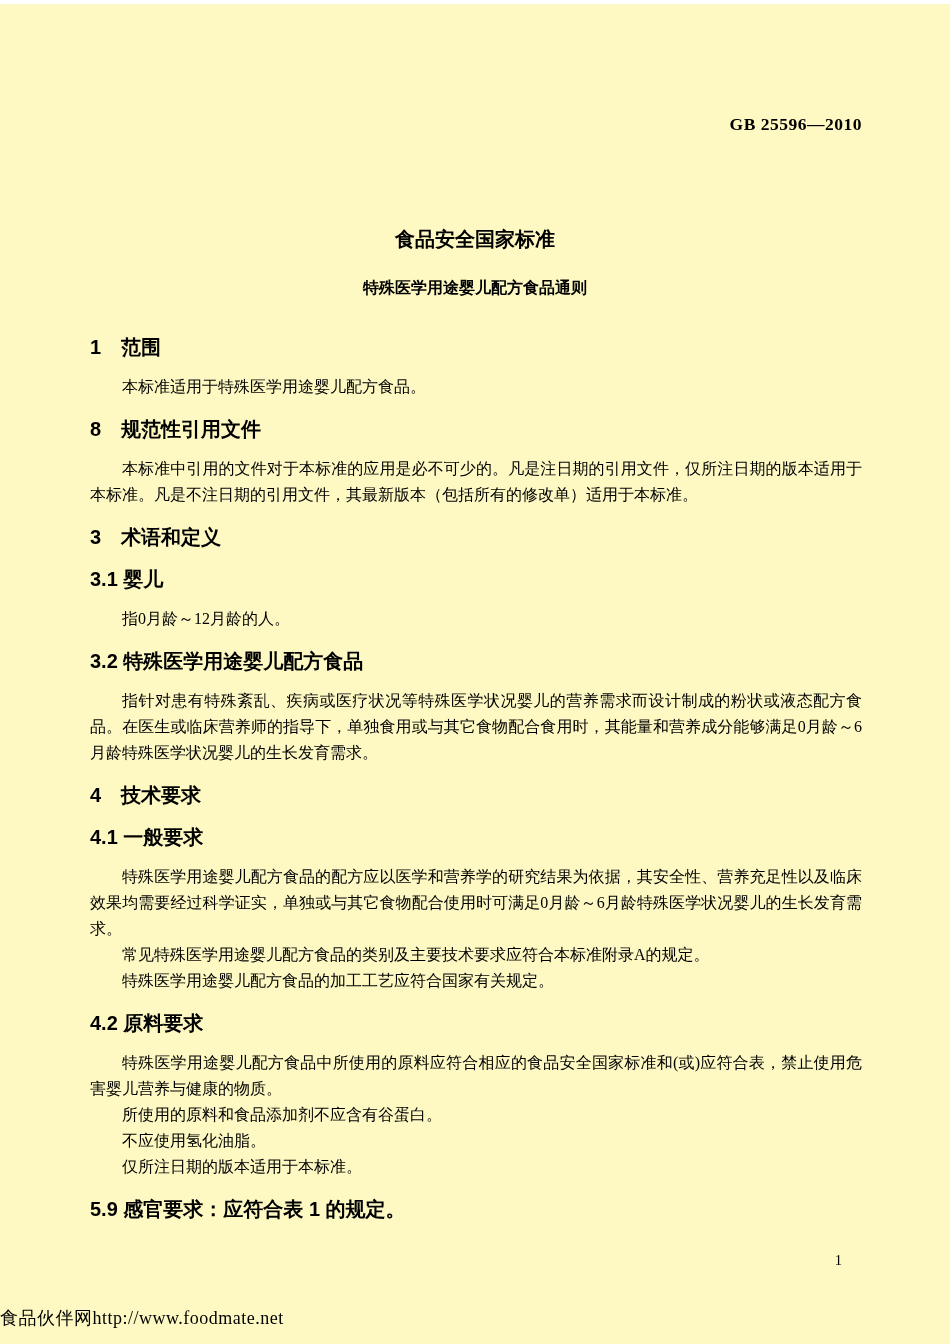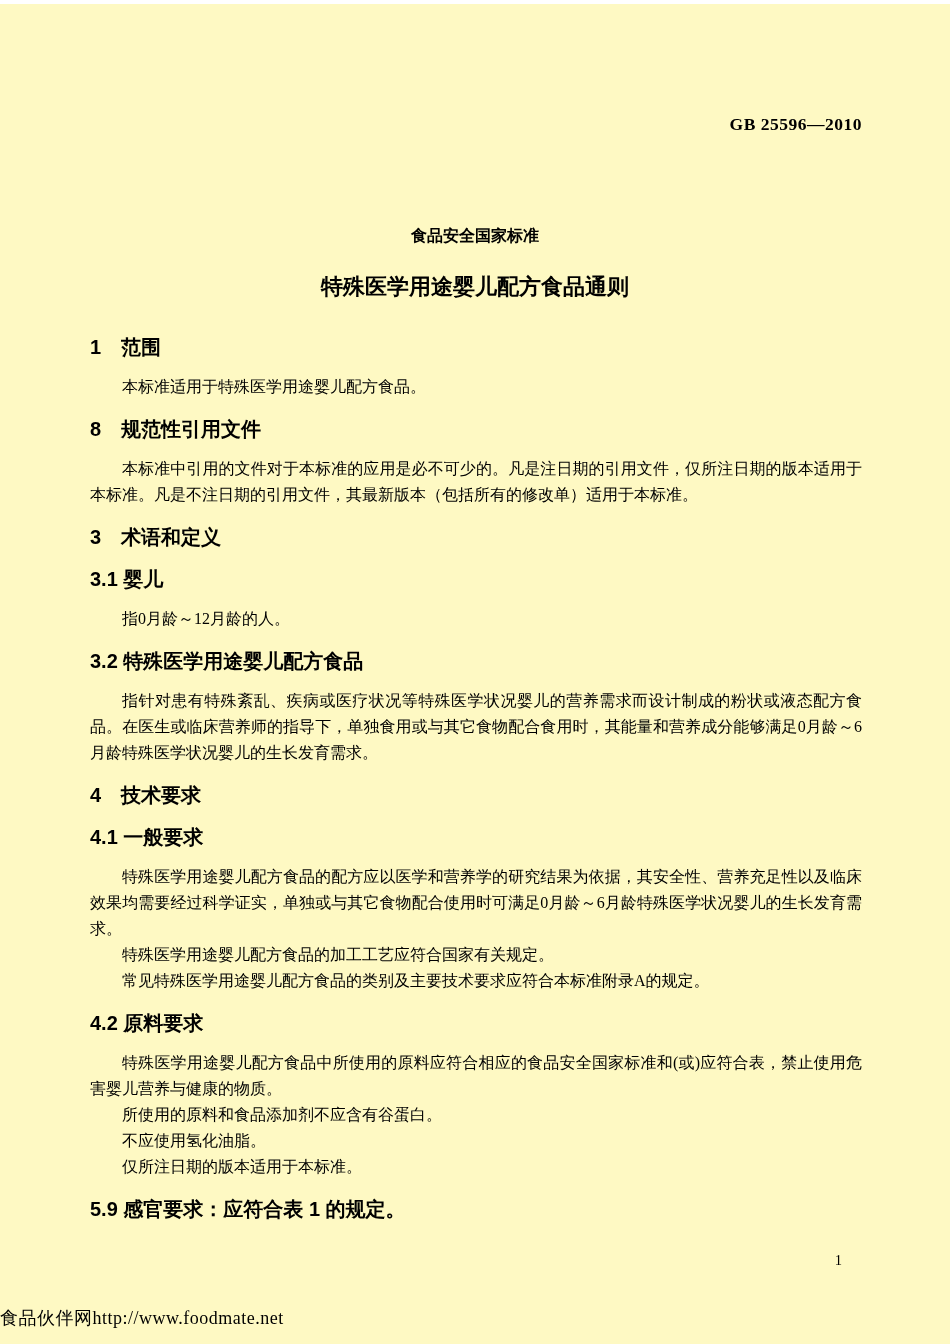--- a/index.html
+++ b/index.html
@@ -30,25 +30,25 @@
   .title-block {
     position: absolute;
     top: 222px;
     left: 0;
     width: 100%;
     text-align: center;
     font-family: "Liberation Sans", sans-serif;
     font-weight: 700;
   }
   .title-line1 {
-    font-size: 16px;
+    font-size: 20px;
     margin: 0;
   }
   .title-line2 {
-    font-size: 22px;
+    font-size: 16px;
     margin: 25px 0 0 0;
   }
   .content {
     position: absolute;
     top: 330px;
     left: 90px;
     width: 772px;
     font-family: "Liberation Serif", serif;
     font-size: 16px;
     line-height: 26px;
@@ -112,22 +112,22 @@
     <h3>3.1 婴儿</h3>
     <p>指0月龄～12月龄的人。</p>
 
     <h3>3.2 特殊医学用途婴儿配方食品</h3>
     <p>指针对患有特殊紊乱、疾病或医疗状况等特殊医学状况婴儿的营养需求而设计制成的粉状或液态配方食品。在医生或临床营养师的指导下，单独食用或与其它食物配合食用时，其能量和营养成分能够满足0月龄～6月龄特殊医学状况婴儿的生长发育需求。</p>
 
     <h2>4　技术要求</h2>
 
     <h3>4.1 一般要求</h3>
     <p>特殊医学用途婴儿配方食品的配方应以医学和营养学的研究结果为依据，其安全性、营养充足性以及临床效果均需要经过科学证实，单独或与其它食物配合使用时可满足0月龄～6月龄特殊医学状况婴儿的生长发育需求。</p>
+    <p>常见特殊医学用途婴儿配方食品的类别及主要技术要求应符合本标准附录A的规定。</p>
     <p>特殊医学用途婴儿配方食品的加工工艺应符合国家有关规定。</p>
-    <p>常见特殊医学用途婴儿配方食品的类别及主要技术要求应符合本标准附录A的规定。</p>
 
     <h3>4.2 原料要求</h3>
     <p>特殊医学用途婴儿配方食品中所使用的原料应符合相应的食品安全国家标准和(或)应符合表，禁止使用危害婴儿营养与健康的物质。</p>
     <p>所使用的原料和食品添加剂不应含有谷蛋白。</p>
     <p>不应使用氢化油脂。</p>
     <p>仅所注日期的版本适用于本标准。</p>
 
     <h3>5.9 感官要求：应符合表 1 的规定。</h3>
 
   </div>

